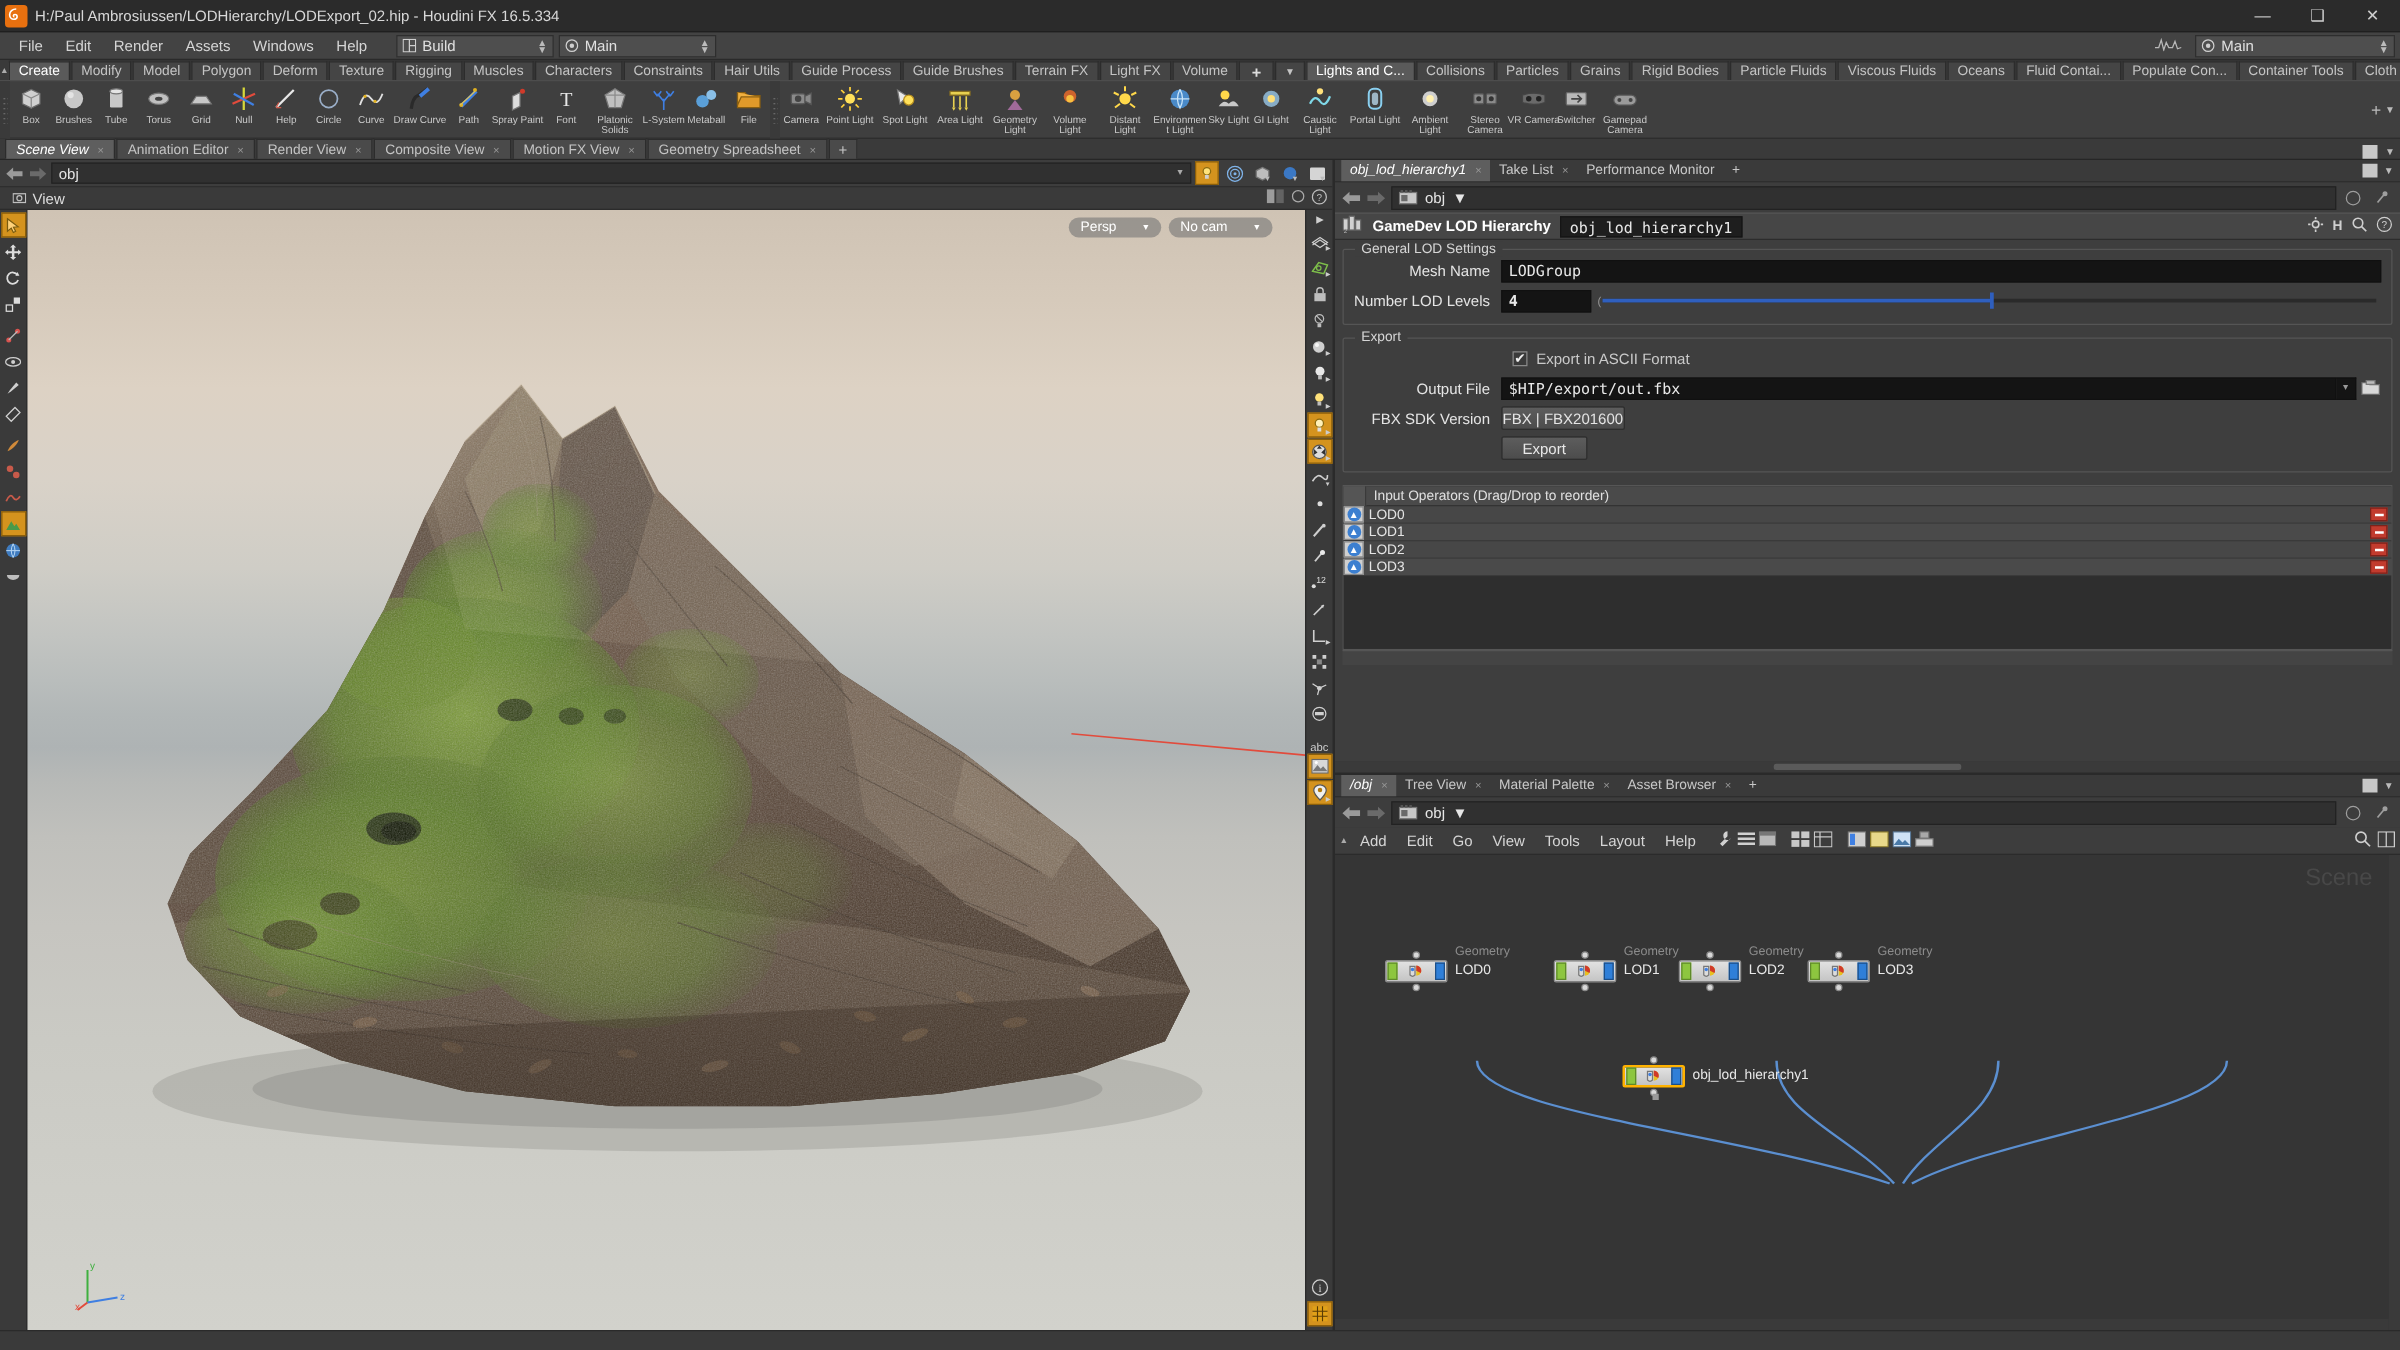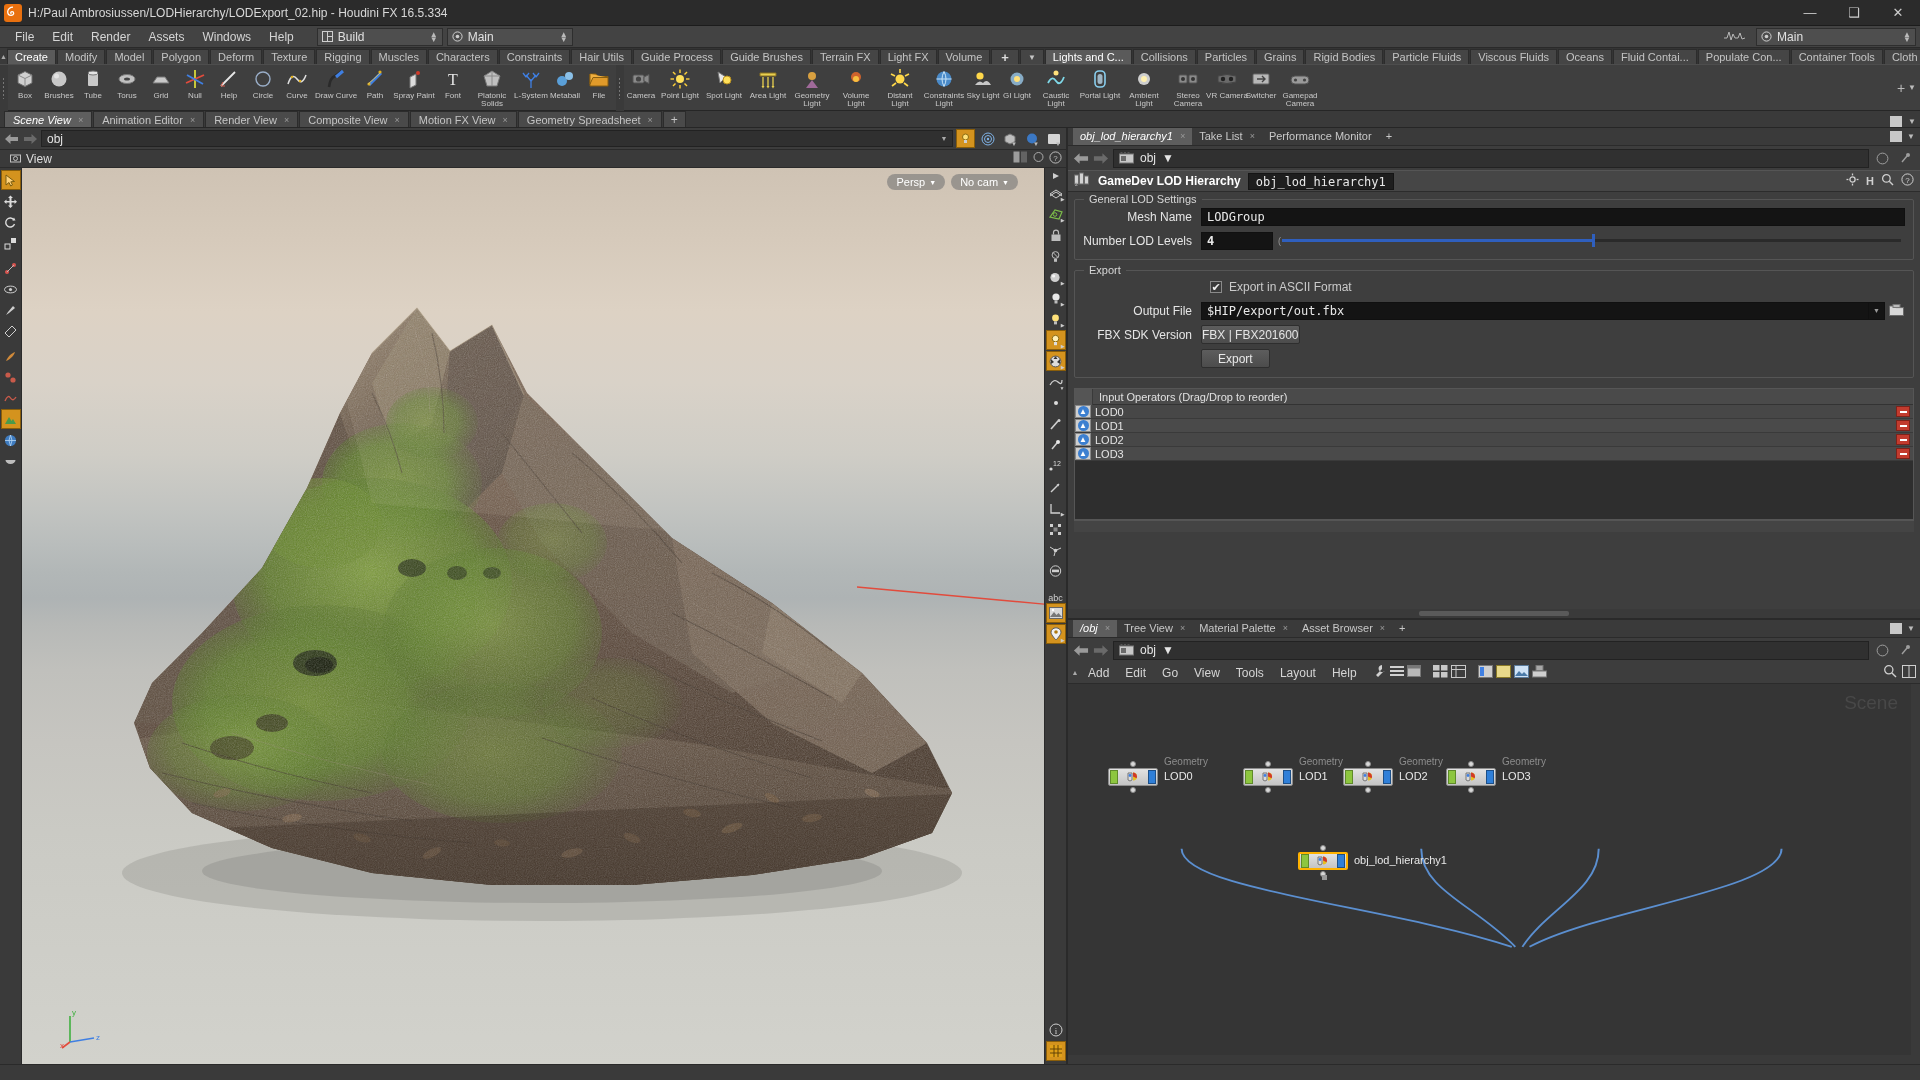--- a/index.html
+++ b/index.html
@@ -129,21 +129,21 @@
       linear-gradient(to bottom,
         #cfc3b4 0%, #d6cabb 8%, #ddd2c4 16%, #d9d2c8 24%,
         #cfcdc6 32%, #c2c4c1 38%, #b9bdbc 42%,
         #b2b7b7 45%, #aeb3b4 48%,
         #b7b9b7 51%, #c0c0bc 56%, #c6c5c0 64%,
         #cacac4 74%, #cdcdc7 84%, #d0d0ca 94%, #d2d2cc 100%);
   }
   .vp-badges { position:absolute; top:6px; right:26px; display:flex; gap:6px; z-index:5;}
   .vp-badge {
     background:rgba(120,120,120,0.62); border-radius:9px; padding:2px 9px;
-    font-size:11px; color:#fff; display:flex; align-items:center; gap:4px;
+    font-size:11px; color:#fff; display:flex; align-items:center; gap:20px;
   }
   .vp-badge .ca { font-size:7px; }
 
   
   .rock { position:absolute; left:50px; top:105px; width:930px; height:650px; }
   .rock svg { width:100%; height:100%; display:block; }
 
   .red-line { position:absolute; left:835px; top:415px; width:240px; height:30px; pointer-events:none; }
 
   .axis-gizmo { position:absolute; left:38px; bottom:14px; width:46px; height:42px; }
@@ -663,21 +663,21 @@
             </div>
             <div class="tlabel">Distant Light</div>
           </div>
           <div class="shelf-tool wide">
             <div class="ticon">
               <svg width="22" height="22" viewBox="0 0 22 22">
                 <circle cx="11" cy="11" r="7.5" fill="#4a8ac8"></circle>
                 <path d="M3.5 11 H18.5 M11 3.5 Q15 11 11 18.5 Q7 11 11 3.5" fill="none" stroke="#c8e4f8"></path>
               </svg>
             </div>
-            <div class="tlabel">Constraints Light</div>
+            <div class="tlabel">Environment Light</div>
           </div>
           <div class="shelf-tool">
             <div class="ticon">
               <svg width="22" height="22" viewBox="0 0 22 22">
                 <circle cx="8" cy="8" r="3.6" fill="#ffd84a"></circle>
                 <path d="M3 17 Q7 11 11 15 Q15 10 19 17 Z" fill="#c8c8c8"></path>
               </svg>
             </div>
             <div class="tlabel">Sky Light</div>
           </div>

